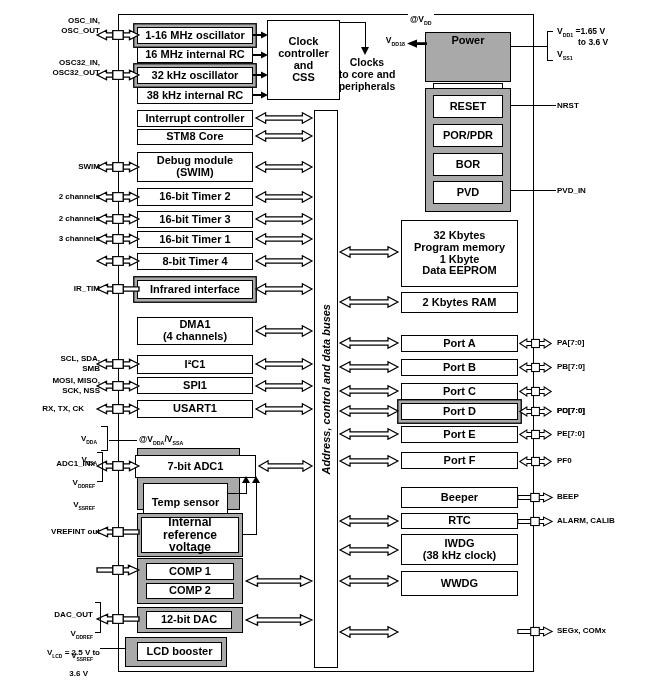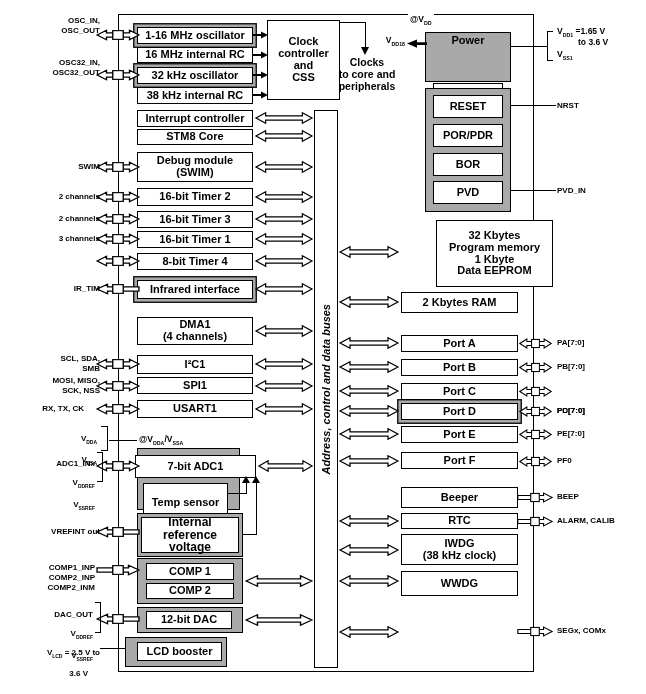--- a/index.html
+++ b/index.html
@@ -135,21 +135,21 @@
   <div class="panel" style="left:425px;top:32px;width:86px;height:50px;"></div>
   <div class="pinlbl" style="left:425px;top:34px;width:86px;text-align:center;font-size:11px;">Power</div>
   <div class="blk" style="left:433px;top:50px;width:70px;height:24px;margin-top:33px;">VOLT. REG.</div>
   <div class="panel" style="left:425px;top:88px;width:86px;height:124px;"></div>
   <div class="blk" style="left:433px;top:95px;width:70px;height:23px;">RESET</div>
   <div class="blk" style="left:433px;top:124px;width:70px;height:23px;">POR/PDR</div>
   <div class="blk" style="left:433px;top:153px;width:70px;height:23px;">BOR</div>
   <div class="blk" style="left:433px;top:181px;width:70px;height:23px;">PVD</div>
 
   
-  <div class="blk" style="left:401px;top:220px;width:117px;height:67px;margin-left:35px;">32 Kbytes
+  <div class="blk" style="left:401px;top:220px;width:117px;height:67px;">32 Kbytes
 Program memory
 1 Kbyte
 Data EEPROM</div>
   <div class="blk" style="left:401px;top:292px;width:117px;height:21px;">2 Kbytes RAM</div>
   <div class="blk" style="left:401px;top:335px;width:117px;height:17px;">Port A</div>
   <div class="blk" style="left:401px;top:359px;width:117px;height:17px;">Port B</div>
   <div class="blk" style="left:401px;top:383px;width:117px;height:17px;">Port C</div>
   <div class="blk gray-edge" style="left:401px;top:403px;width:117px;height:17px;">Port D</div>
   <div class="blk" style="left:401px;top:426px;width:117px;height:17px;">Port E</div>
   <div class="blk" style="left:401px;top:452px;width:117px;height:17px;">Port F</div>
@@ -362,23 +362,20 @@
     <div><span>V</span><sub>DDA</sub></div>
     <div><span>V</span><sub>SSA</sub></div>
   </div>
   <div class="pinlbl md" style="left:139px;top:434px;"><span>@V</span><sub>DDA</sub><span>/V</span><sub>SSA</sub></div>
   <div class="pinlbl r" style="left:20px;top:449px;width:75px;">
     <div>ADC1_INx</div>
     <div><span>V</span><sub>DDREF</sub></div>
     <div><span>V</span><sub>SSREF</sub></div>
   </div>
   <div class="pinlbl r" style="left:20px;top:527px;width:80px;">VREFINT out</div>
-  <div class="pinlbl r" style="left:15px;top:563px;width:80px;">COMP1_INP
-COMP2_INP
-COMP2_INM</div>
   <div class="pinlbl r" style="left:18px;top:600px;width:75px;">
     <div>DAC_OUT</div>
     <div><span>V</span><sub>DDREF</sub></div>
     <div><span>V</span><sub>SSREF</sub></div>
   </div>
   <div class="pinlbl r" style="left:20px;top:638px;width:80px;">
     <div><span>V</span><sub>LCD</sub><span> = 2.5 V to</span></div>
     <div style="padding-right:12px;">3.6 V</div>
   </div>
 

